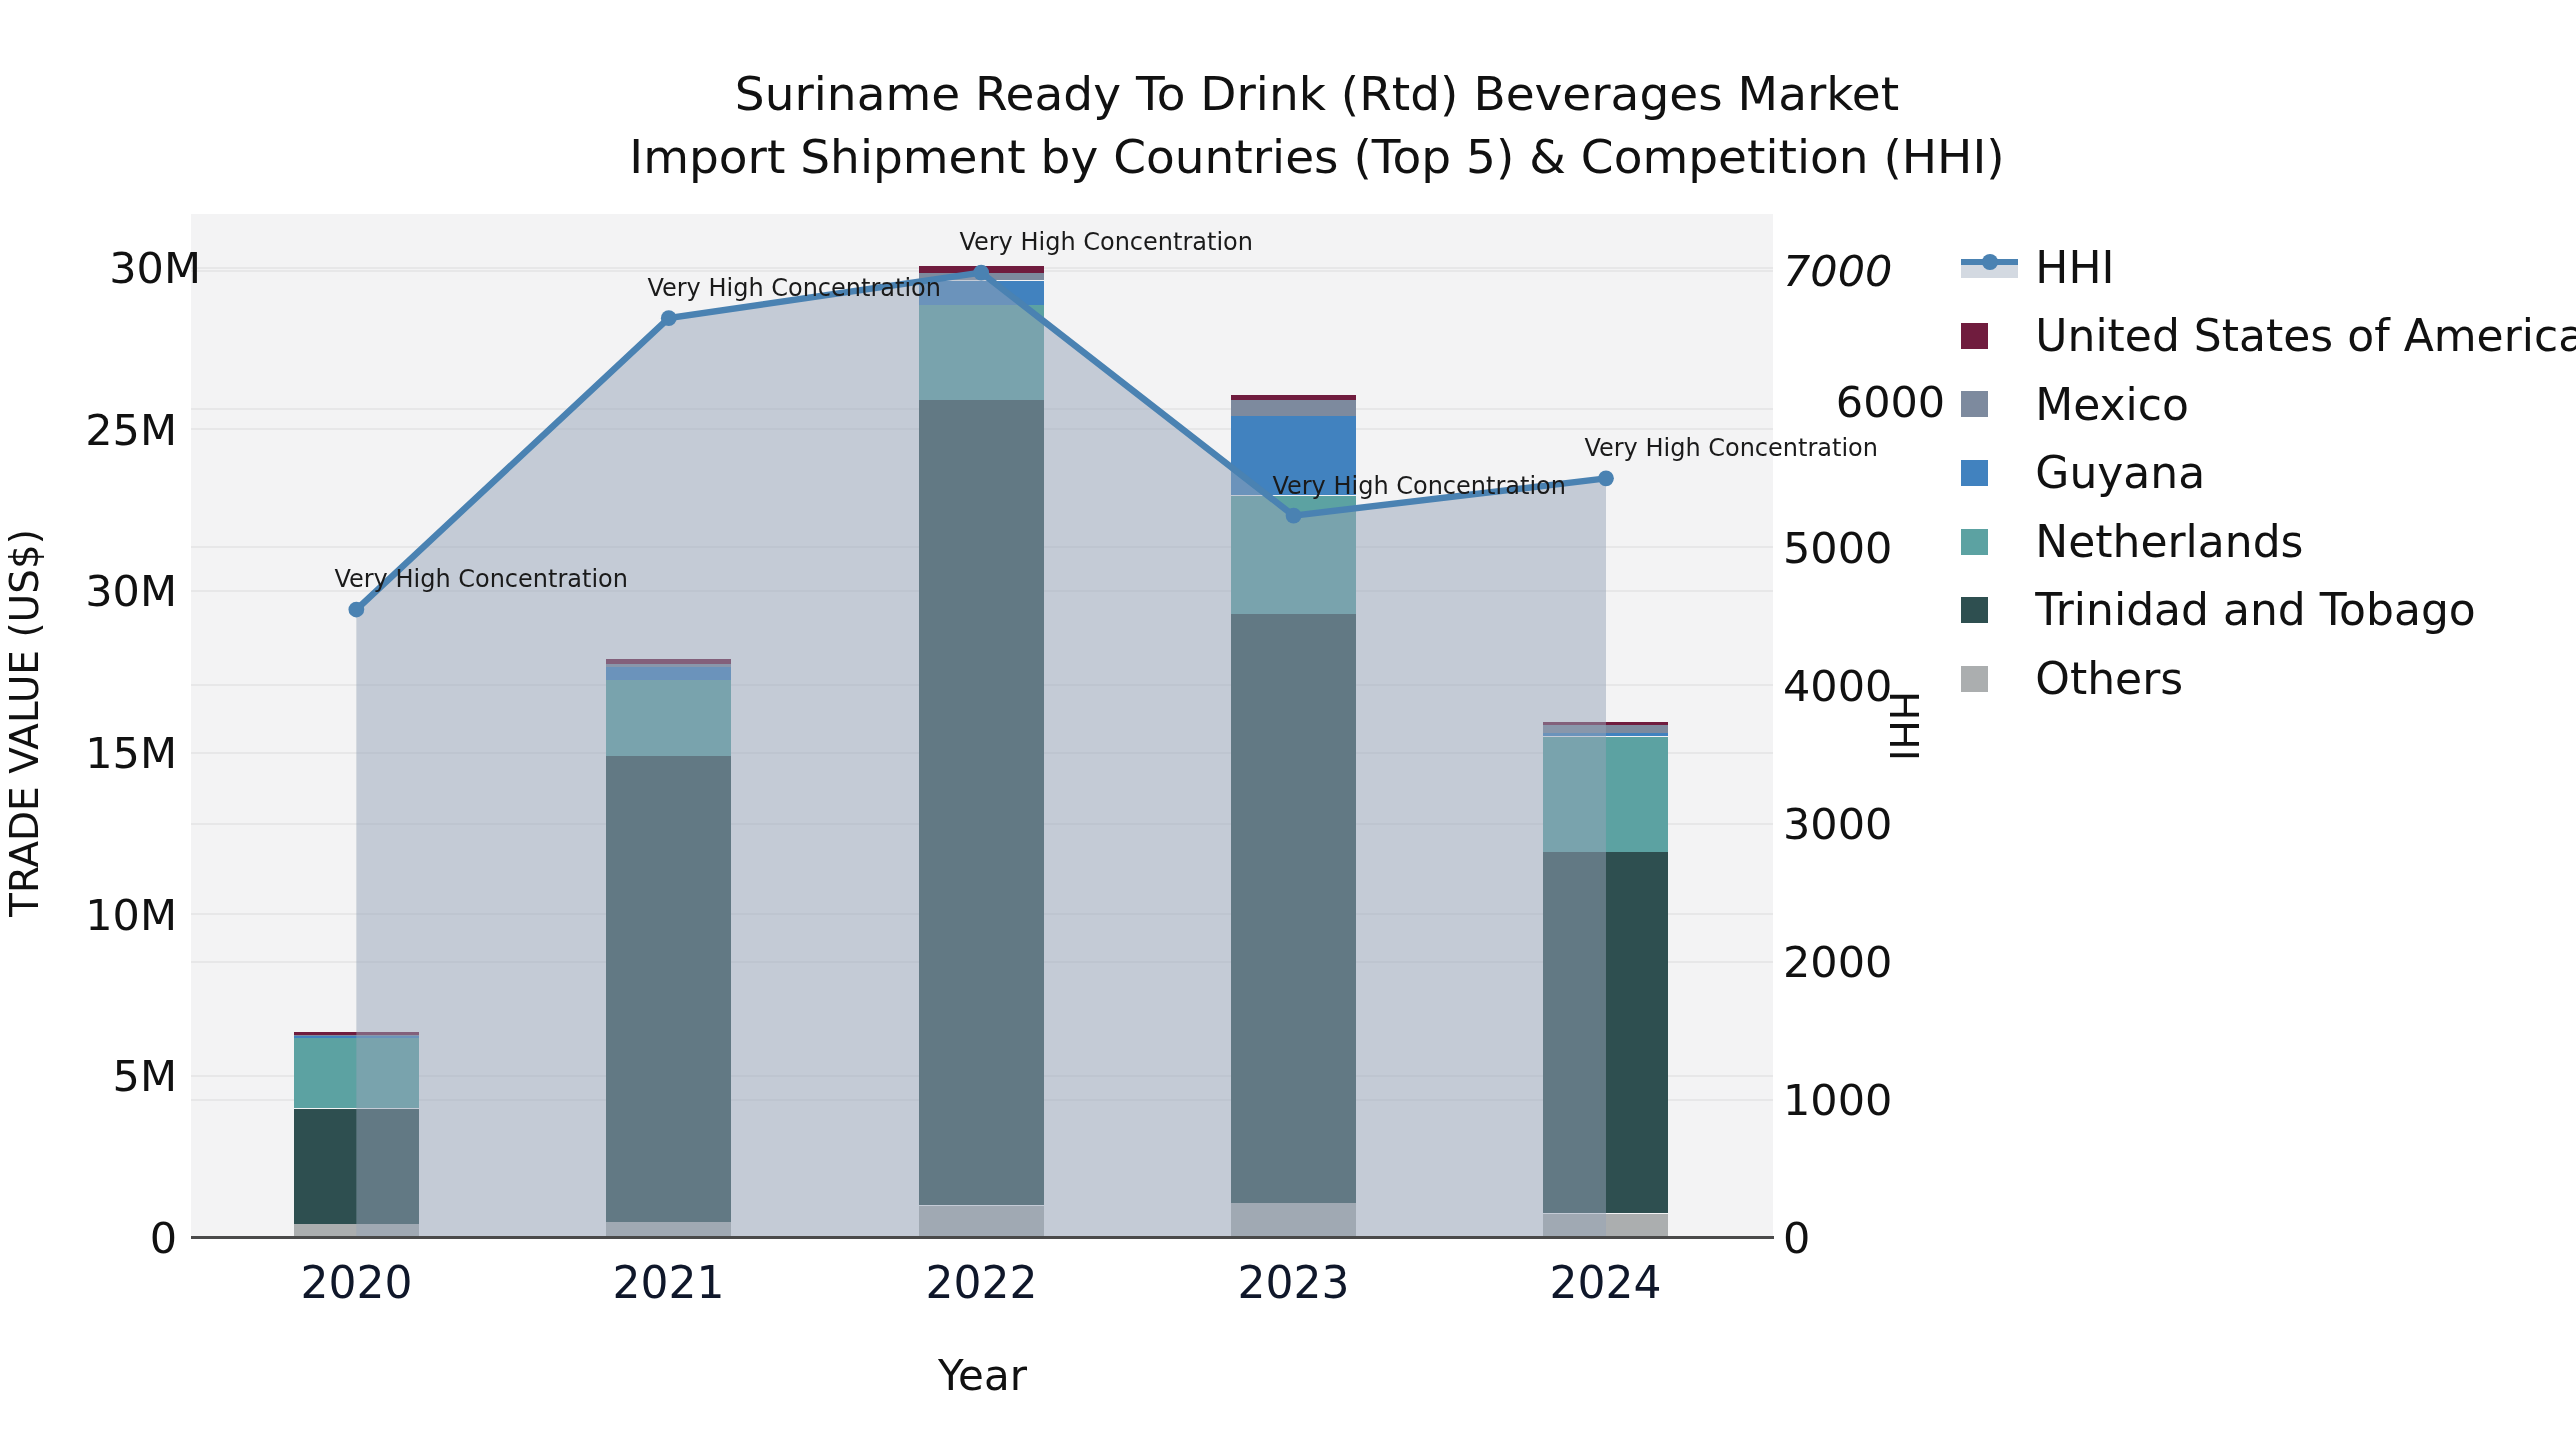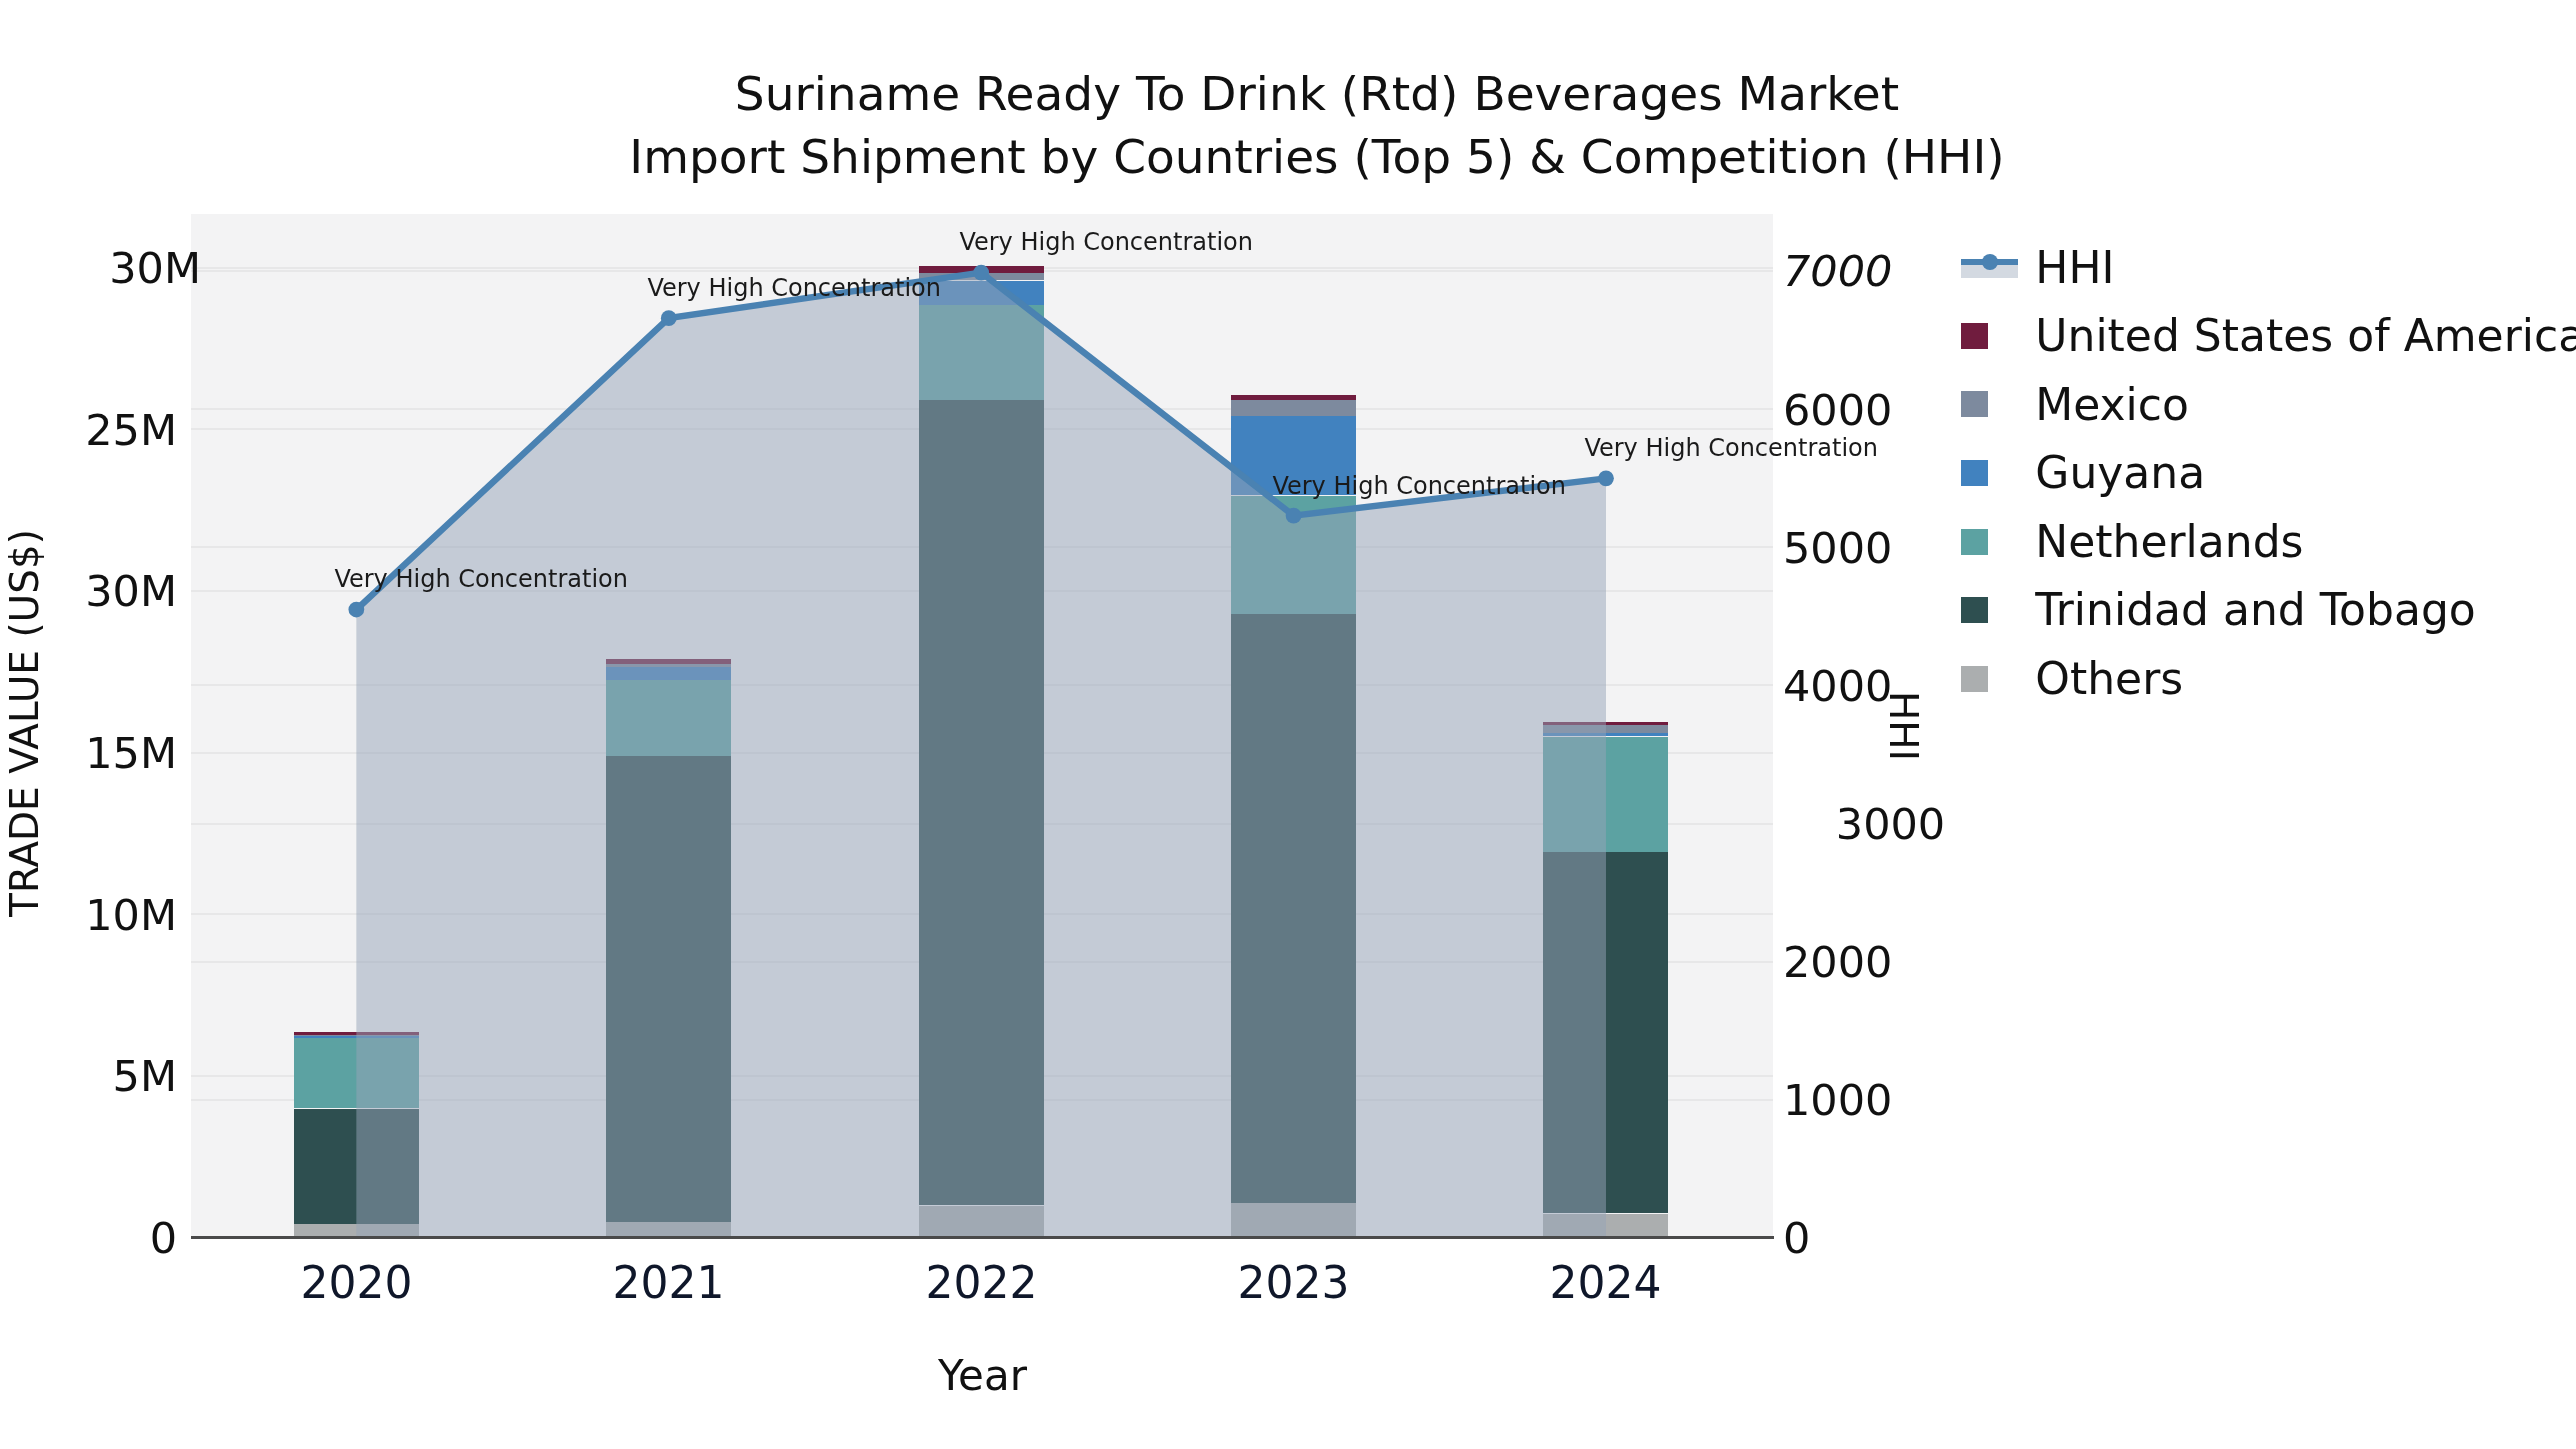--- a/index.html
+++ b/index.html
@@ -111,24 +111,24 @@
       <div class="ytick-left" style="top: 889px;">10M</div>
       <div class="ytick-left" style="top: 727px;">15M</div>
       <div class="ytick-left" style="top: 565px;">30M</div>
       <div class="ytick-left" style="top: 404px;">25M</div>
       <div class="ytick-left" style="top: 242px; padding-left: 24px;">30M</div>
     </div>
   <div id="yticks-right">
       <div class="ytick-right" style="top: 1212px;">0</div>
       <div class="ytick-right" style="top: 1074px;">1000</div>
       <div class="ytick-right" style="top: 936px;">2000</div>
-      <div class="ytick-right" style="top: 798px; text-align: center;">3000</div>
+      <div class="ytick-right" style="top: 798px;">3000</div>
       <div class="ytick-right" style="top: 660px;">4000</div>
       <div class="ytick-right" style="top: 522px;">5000</div>
-      <div class="ytick-right" style="top: 384px;">6000</div>
+      <div class="ytick-right" style="top: 376px; text-align: center;">6000</div>
       <div class="ytick-right" style="top: 245px; font-style: italic;">7000</div>
     </div>
   <div id="xticks">
       <div class="xtick" style="left: 235px;">2020</div>
       <div class="xtick" style="left: 547px;">2021</div>
       <div class="xtick" style="left: 860px;">2022</div>
       <div class="xtick" style="left: 1172px;">2023</div>
       <div class="xtick" style="left: 1484px;">2024</div>
     </div>
   <div id="annotations">

